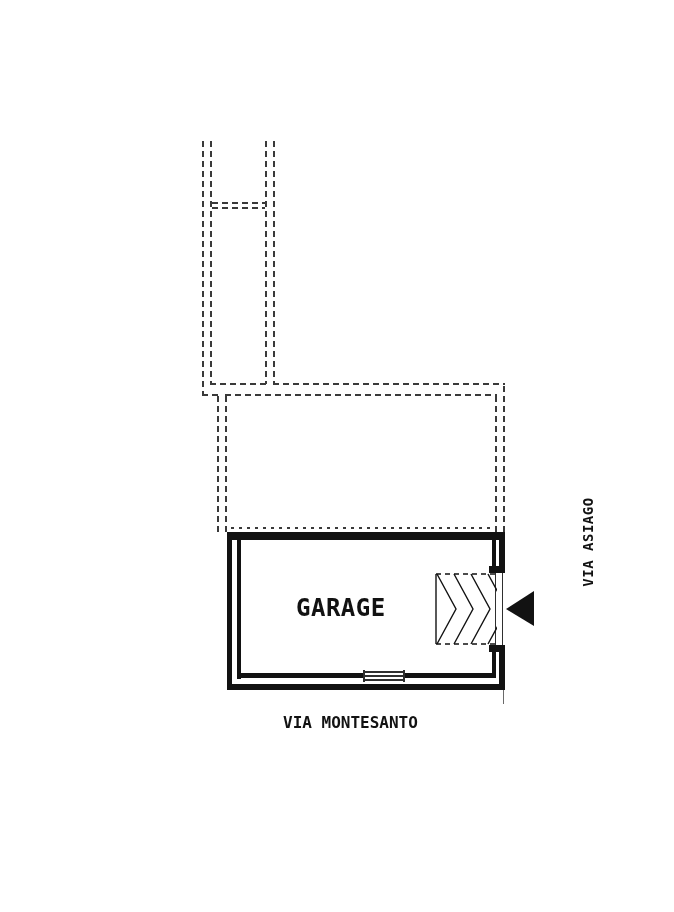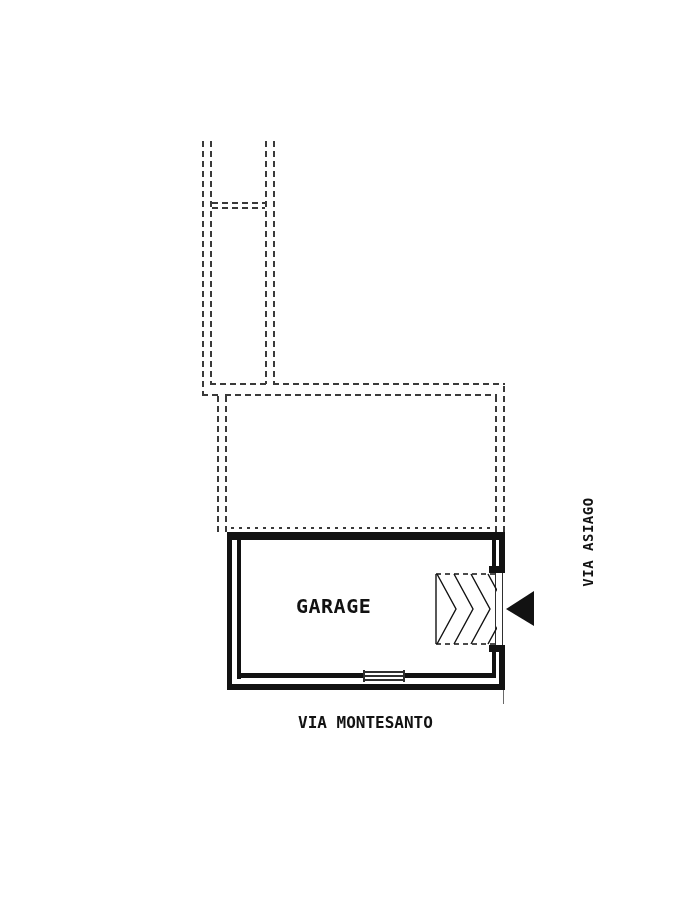--- a/index.html
+++ b/index.html
@@ -11,22 +11,22 @@
   .dv,.dh,.w,.tl { position:absolute; }
   .dv { width:2px;  background:repeating-linear-gradient(to bottom, var(--dash,#3a3a3a) 0 6px, transparent 6px 10px); }
   .dh { height:2px; background:repeating-linear-gradient(to right,  var(--dash,#3a3a3a) 0 6px, transparent 6px 10px); }
   .dh.fine { height:2px; background:repeating-linear-gradient(to right, var(--dash,#3a3a3a) 0 3px, transparent 3px 8px); }
   .w  { background:var(--ink,#121212); }
   .tl { background:#2f2f2f; }
   .label {
     position:absolute; font-weight:bold; color:var(--ink,#121212);
     white-space:nowrap; letter-spacing:0.5px;
   }
-  .room-label   { left:296px; top:594px; font-size:20px; }
-  .street-bottom{ left:283px; top:713px; font-size:16px; letter-spacing:0px;margin-left:15px; }
+  .room-label   { left:296px; top:594px; font-size:24px; }
+  .street-bottom{ left:283px; top:713px; font-size:16px; letter-spacing:0px; }
   .street-right {
     left:538px; top:534px; width:100px; height:16px;
     font-size:14px; text-align:center; transform:rotate(-90deg);
   }
   svg .stroke { stroke:var(--ink,#121212); fill:none; stroke-width:1.4; }
 </style>
 </head>
 <body>
 
 <div class="canvas">

